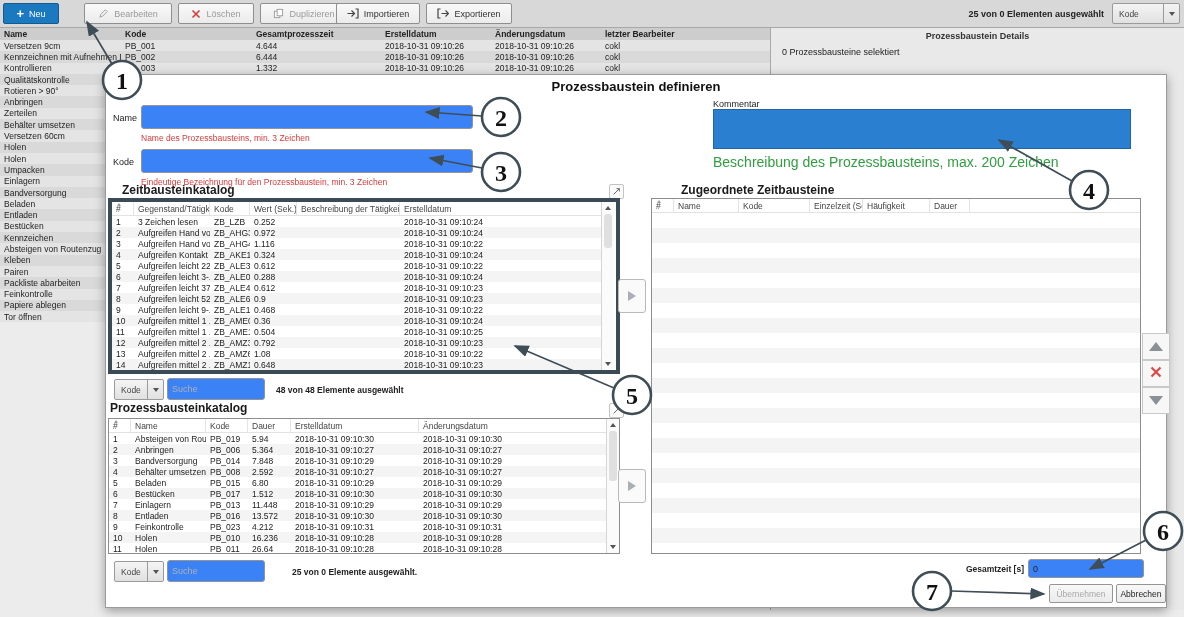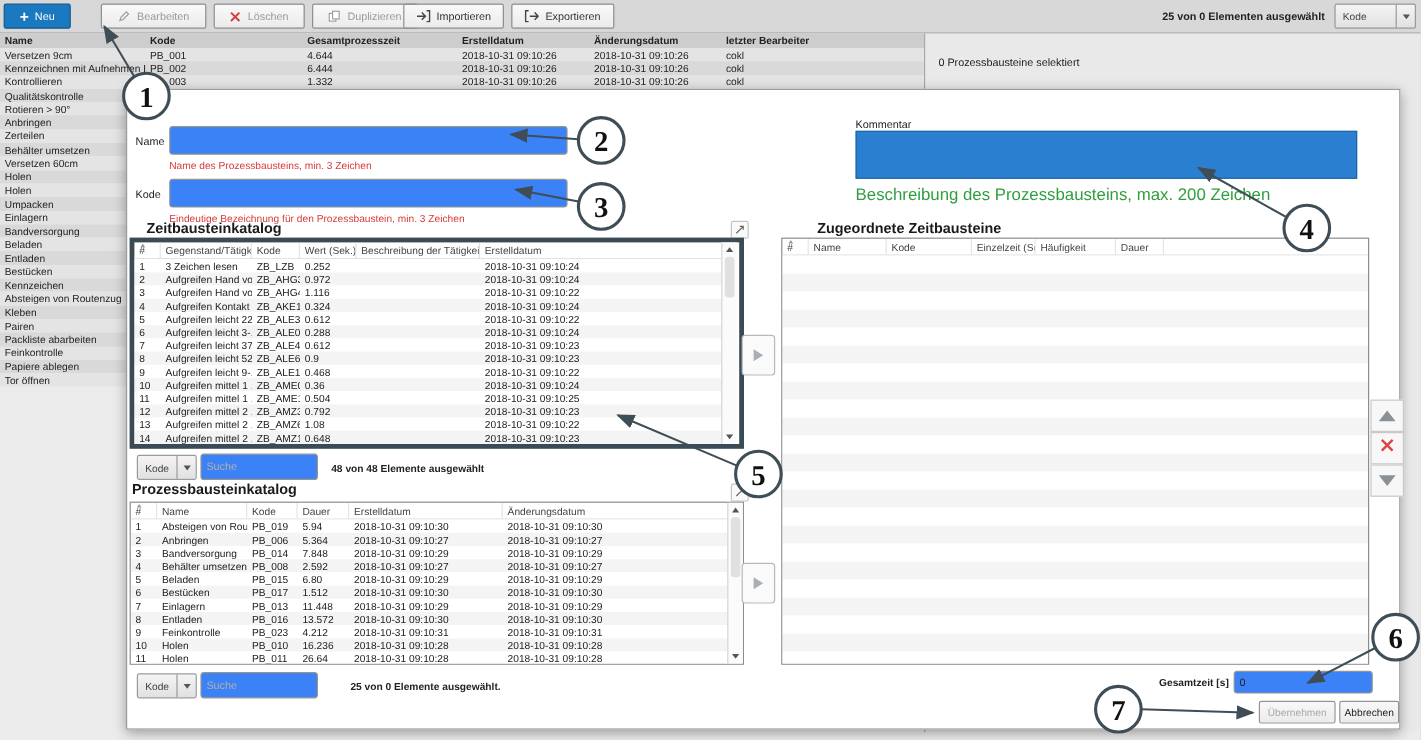--- a/index.html
+++ b/index.html
@@ -370,24 +370,26 @@
         <div class="tcell">Tor öffnen</div>
         <div class="tcell"></div>
         <div class="tcell"></div>
         <div class="tcell"></div>
         <div class="tcell"></div>
         <div class="tcell"></div>
       </div>
     </div>
 
   <div id="details">
+    <div id="details-title">Prozessbaustein Details</div>
     <div id="details-status">0 Prozessbausteine selektiert</div>
   </div>
 
   <div id="dialog">
+    <div id="dlg-title">Prozessbaustein definieren</div>
 
     <span class="flabel" style="left:7px;top:38px;">Name</span>
     <input class="txt" style="left: 35px; top: 30px; width: 332px; height: 24px;" value="">
     <span class="hint-red" style="left:35px;top:58px;">Name des Prozessbausteins, min. 3 Zeichen</span>
 
     <span class="flabel" style="left:7px;top:82px;">Kode</span>
     <input class="txt" style="left: 35px; top: 74px; width: 332px; height: 24px;" value="">
     <span class="hint-red" style="left:35px;top:102px;">Eindeutige Bezeichnung für den Prozessbaustein, min. 3 Zeichen</span>
 
     <span class="flabel" style="left:607px;top:24px;">Kommentar</span>

